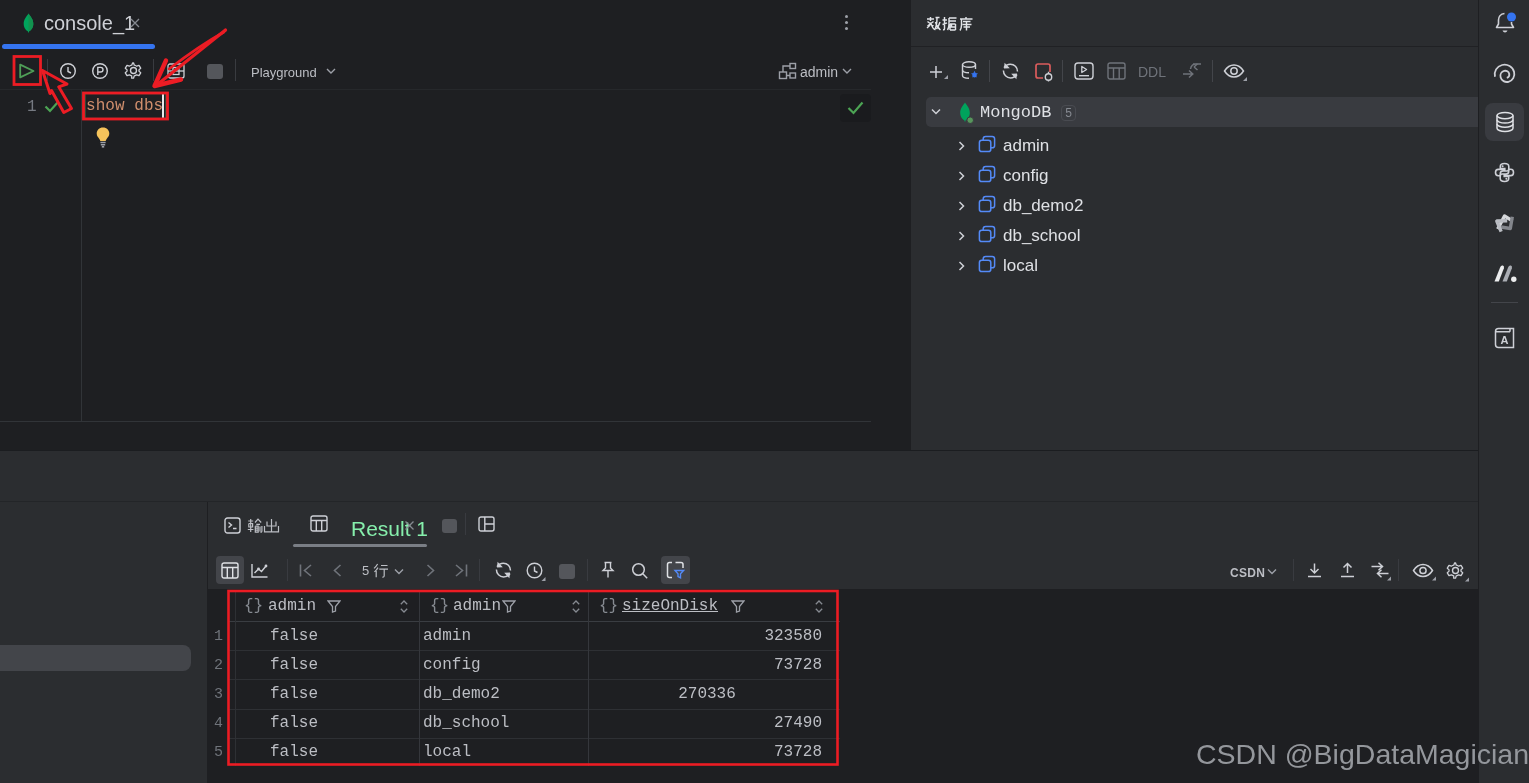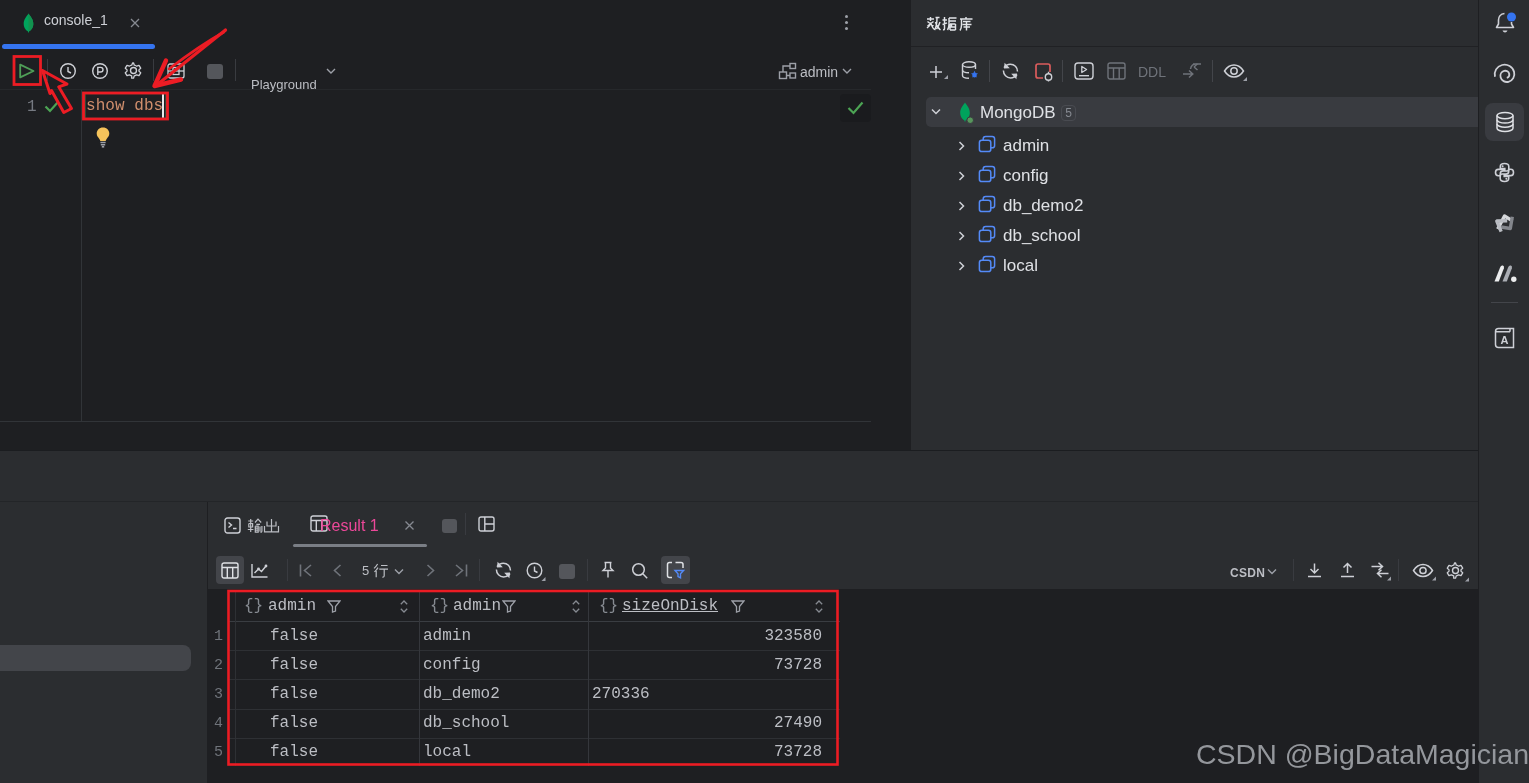--- a/index.html
+++ b/index.html
@@ -11,21 +11,21 @@
 </style>
 </head>
 <body>
 
 <div class="abs" id="editor" style="left:0;top:0;width:871px;height:450px;background:#1e1f22;">
 
   <svg class="abs" style="left:21px;top:13px;" width="15" height="20" viewBox="0 0 15 20">
     <path d="M7.5 0.5 C9.5 3.5 12.5 6.5 12.3 11.2 C12.1 15.4 9.5 17.6 8.1 18.3 L7.9 19.6 L7.1 19.6 L6.9 18.3 C5.5 17.6 2.9 15.4 2.7 11.2 C2.5 6.5 5.5 3.5 7.5 0.5 Z" fill="#00a35c"></path>
     <path d="M7.5 0.5 C9.5 3.5 12.5 6.5 12.3 11.2 C12.1 15.4 9.5 17.6 8.1 18.3 L7.5 19 Z" fill="#12924f"></path>
   </svg>
-  <div class="abs" style="left:44px;top:12px;font-size:14px;color:#ced0d6;">console_1</div>
+  <div class="abs" style="left:44px;top:12px;font-size:20px;color:#ced0d6;">console_1</div>
   <svg class="abs" style="left:129px;top:17px;" width="12" height="12" viewBox="0 0 12 12">
       <path d="M2 2 L10 10 M10 2 L2 10" stroke="#868a91" stroke-width="1.3"></path>
     </svg>
   <div class="abs" style="left:2px;top:44px;width:153px;height:5px;border-radius:3px;background:#3574f0;"></div>
 
   <div class="abs" style="left:845px;top:15px;width:3px;height:3px;border-radius:50%;background:#9da0a8;box-shadow:0 6px 0 #9da0a8, 0 12px 0 #9da0a8;"></div>
 
   <div class="abs" style="left:0;top:89px;width:871px;height:1px;background:#26282b;"></div>
 
   <svg class="abs" style="left:18px;top:63px;" width="18" height="16" viewBox="0 0 18 16">
@@ -50,21 +50,21 @@
   <div class="abs" style="left:153px;top:59px;width:1px;height:22px;background:#393b40;"></div>
 
   <svg class="abs" style="left:167px;top:63px;" width="18" height="16" viewBox="0 0 18 16">
     <rect x="1" y="1" width="16" height="14" rx="2" fill="none" stroke="#ced0d6" stroke-width="1.3"></rect>
     <path d="M1 8 L17 8" stroke="#ced0d6" stroke-width="1.3"></path>
     <rect x="6" y="4.5" width="6" height="7" fill="none" stroke="#ced0d6" stroke-width="1.3"></rect>
   </svg>
 
   <div class="abs" style="left:207px;top:64px;width:16px;height:15px;border-radius:3px;background:#54565b;"></div>
   <div class="abs" style="left:235px;top:59px;width:1px;height:22px;background:#393b40;"></div>
-  <div class="abs" style="left:251px;top:64.5px;font-size:13px;color:#bcbec4;margin-top:12px;">Playground</div>
+  <div class="abs" style="left:251px;top:64.5px;font-size:13px;color:#bcbec4;">Playground</div>
   <svg class="abs" style="left:325px;top:67px;" width="12" height="8" viewBox="0 0 12 8">
       <path d="M2 2 L6 6 L10 2" fill="none" stroke="#9da0a8" stroke-width="1.4"></path>
     </svg>
 
   <svg class="abs" style="left:778px;top:62px;" width="19" height="18" viewBox="0 0 19 18">
     <rect x="1.5" y="10" width="7" height="6.5" fill="none" stroke="#9da0a8" stroke-width="1.4"></rect>
     <rect x="12" y="1.5" width="5.5" height="5" fill="none" stroke="#9da0a8" stroke-width="1.4"></rect>
     <rect x="12" y="11" width="5.5" height="5" fill="none" stroke="#9da0a8" stroke-width="1.4"></rect>
     <path d="M5 10 L5 4 L12 4 M8.5 13.5 L12 13.5" fill="none" stroke="#9da0a8" stroke-width="1.4"></path>
   </svg>
@@ -173,21 +173,21 @@
   </svg>
 
   <div class="abs" style="left:15px;top:97px;width:574px;height:30px;background:#393b40;border-radius:5px;"></div>
   <svg class="abs" style="left:19px;top:108px;" width="12" height="8" viewBox="0 0 12 8">
       <path d="M2 1.5 L6 5.5 L10 1.5" fill="none" stroke="#ced0d6" stroke-width="1.5"></path>
     </svg>
   <svg class="abs" style="left:47px;top:102px;" width="16" height="22" viewBox="0 0 16 22">
     <path d="M7 0.5 C9 3.5 12 6.5 11.8 11.2 C11.6 15.4 9 17.6 7.6 18.3 L7.4 19.6 L6.6 19.6 L6.4 18.3 C5 17.6 2.4 15.4 2.2 11.2 C2 6.5 5 3.5 7 0.5 Z" fill="#00a35c"></path>
     <circle cx="12.2" cy="18.2" r="3.3" fill="#57965c" stroke="#393b40" stroke-width="1"></circle>
   </svg>
-  <div class="abs" style="left:69px;top:103px;font-size:17px;color:#dfe1e5;">MongoDB</div>
+  <div class="abs" style="left:69px;top:103px;font-size:17px;color:#dfe1e5;font-family:Liberation Mono, monospace;">MongoDB</div>
   <div class="abs" style="left:150px;top:105px;width:15px;height:16px;border:1px solid #494b51;border-radius:4px;color:#868a91;font-size:12px;text-align:center;line-height:14px;">5</div>
 
   <div id="treekids" style="position:absolute;left:0;top:130px;width:605px;">
     <style>
       .trow { position:relative; height:30px; }
       .trow .chev { position:absolute; left:47px; top:10px; }
       .trow .dbicon { position:absolute; left:67px; top:5px; }
       .trow .lbl { position:absolute; left:92px; top:5.5px; font-size:17px; color:#dfe1e5; }
     </style>
     <div class="trow">
@@ -263,21 +263,21 @@
 
       <path d="M24.5 1 L24.5 14 M20 3.5 L20 8 L29 8 L29 3.5 M17.5 8 L17.5 13.8 L31.5 13.8 L31.5 8"></path>
     </g>
   </svg>
   <div class="abs" style="left:310px;top:13px;width:18px;height:17px;">
     <svg width="18" height="17" viewBox="0 0 18 17">
         <rect x="1" y="1" width="16" height="15" rx="2" fill="none" stroke="#ced0d6" stroke-width="1.4"></rect>
         <path d="M1 5.5 L17 5.5 M6.3 5.5 L6.3 16 M11.7 5.5 L11.7 16" stroke="#ced0d6" stroke-width="1.4"></path>
       </svg>
   </div>
-  <div class="abs" style="left:320px;top:15px;font-size:16px;color:#ec4899;">Result 1</div>
+  <div class="abs" style="left:351px;top:15px;font-size:21px;color:#86efac;">Result 1</div>
   <svg class="abs" style="left:404px;top:18px;" width="11" height="11" viewBox="0 0 11 11">
       <path d="M1.5 1.5 L9.5 9.5 M9.5 1.5 L1.5 9.5" stroke="#868a91" stroke-width="1.3"></path>
     </svg>
   <div class="abs" style="left:293px;top:42px;width:134px;height:3px;background:#7a7e85;border-radius:2px;"></div>
   <div class="abs" style="left:442px;top:17px;width:15px;height:14px;border-radius:3px;background:#54565b;"></div>
   <div class="abs" style="left:465px;top:11px;width:1px;height:22px;background:#393b40;"></div>
   <svg class="abs" style="left:478px;top:14px;" width="17" height="16" viewBox="0 0 17 16">
       <rect x="1" y="1" width="15" height="14" rx="2" fill="none" stroke="#ced0d6" stroke-width="1.4"></rect>
       <path d="M6.8 1 L6.8 15 M6.8 8 L16 8" stroke="#ced0d6" stroke-width="1.4"></path>
     </svg>
@@ -427,21 +427,21 @@
     <div class="abs" style="left:62px;top:96px;">false</div>
     <div class="abs" style="left:62px;top:125px;">false</div>
     <div class="abs" style="left:62px;top:154px;">false</div>
     <div class="abs" style="left:215px;top:38px;">admin</div>
     <div class="abs" style="left:215px;top:67px;">config</div>
     <div class="abs" style="left:215px;top:96px;">db_demo2</div>
     <div class="abs" style="left:215px;top:125px;">db_school</div>
     <div class="abs" style="left:215px;top:154px;">local</div>
     <div class="abs" style="left:384px;top:38px;width:230px;text-align:right;">323580</div>
     <div class="abs" style="left:384px;top:67px;width:230px;text-align:right;">73728</div>
-    <div class="abs" style="left:384px;top:96px;width:230px;text-align:left;">270336</div>
+    <div class="abs" style="left:384px;top:96px;width:230px;text-align:center;">270336</div>
     <div class="abs" style="left:384px;top:125px;width:230px;text-align:right;">27490</div>
     <div class="abs" style="left:384px;top:154px;width:230px;text-align:right;">73728</div>
   </div>
 </div>
 
 <div class="abs" id="stripe" style="left:1478px;top:0;width:51px;height:783px;background:#2b2d30;border-left:1px solid #1e1f22;">
 
   <svg class="abs" style="left:15px;top:11px;" width="24" height="23" viewBox="0 0 24 23">
     <path d="M10.5 2.5 C6.5 3 4.5 6 4.5 9 L4.5 13 L2.5 16.5 L19.5 16.5 L17.5 13 L17.5 11" fill="none" stroke="#ced0d6" stroke-width="1.6" stroke-linejoin="round"></path>
     <path d="M8.5 19.5 C9 20.8 10 21.5 11 21.5 C12 21.5 13 20.8 13.5 19.5 Z" fill="#ced0d6"></path>

